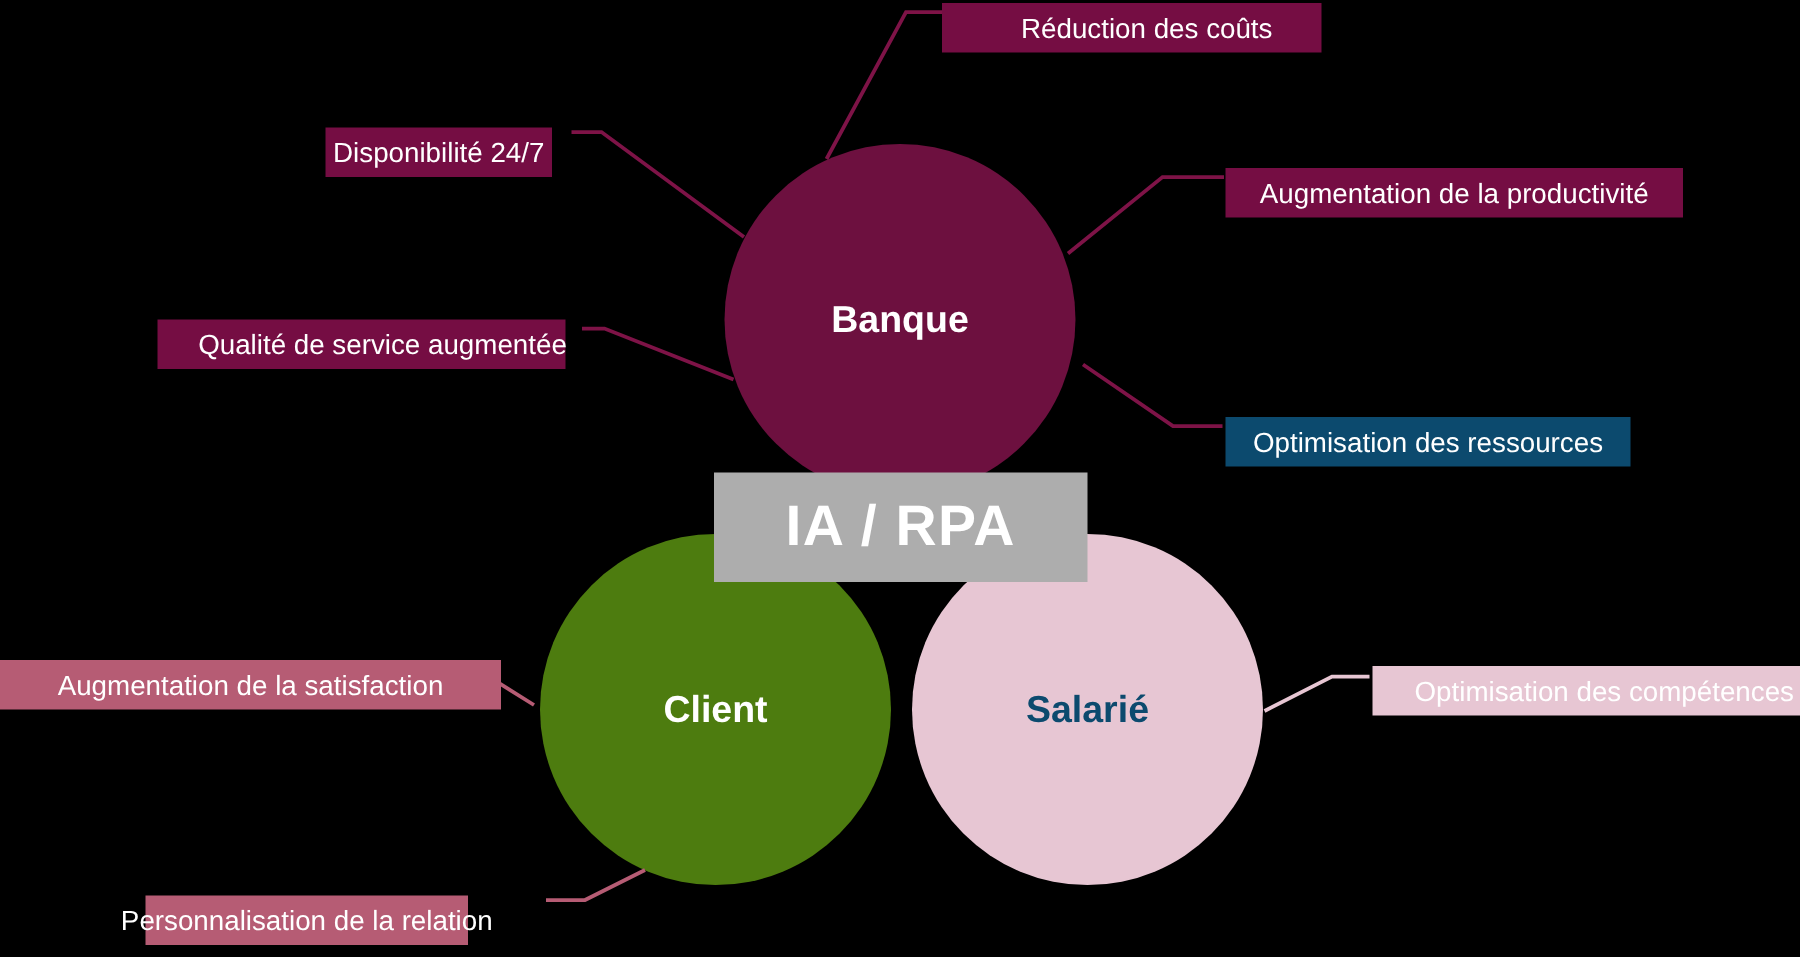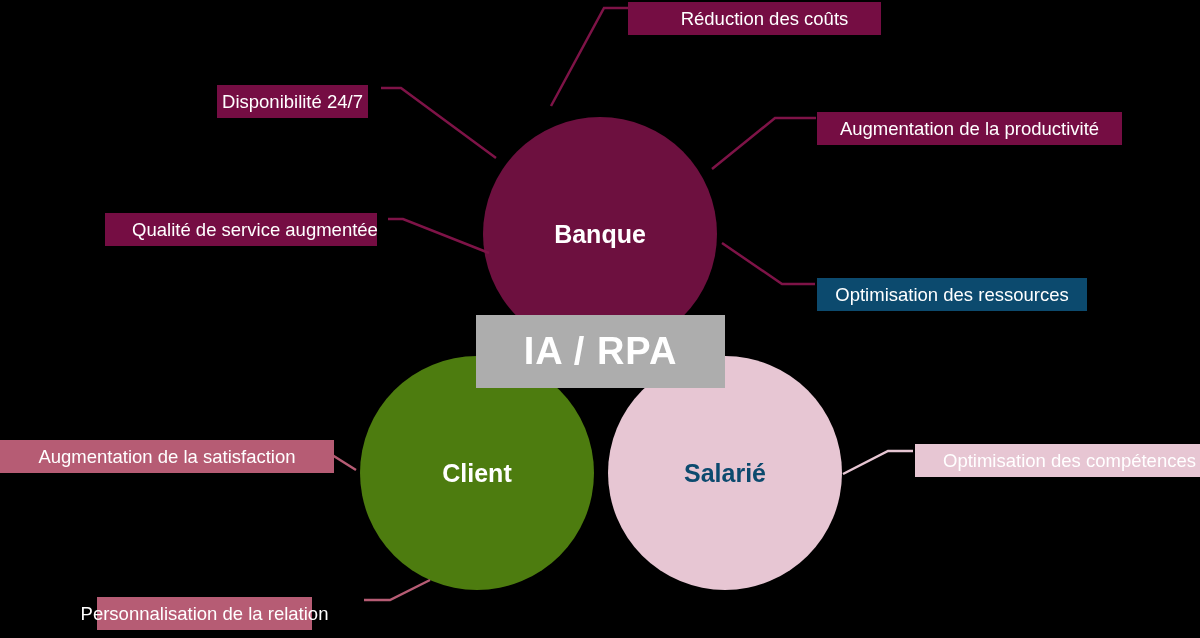--- a/index.html
+++ b/index.html
@@ -16,21 +16,21 @@
     width: 234px;
     height: 234px;
     border-radius: 50%;
     display: flex;
     align-items: center;
     justify-content: center;
     font-weight: bold;
     font-size: 25px;
     z-index: 1;
   }
-  #circle-banque   { left: 483px; top: 117px; }
+  #circle-banque   { left: 483px; top: 96px; }
   #circle-client   { left: 360px; top: 356px; }
   #circle-salarie  { left: 608px; top: 356px; }
 
   .center-box {
     position: absolute;
     left: 476px; top: 315px;
     width: 249px; height: 73px;
     display: flex;
     align-items: center;
     justify-content: center;

